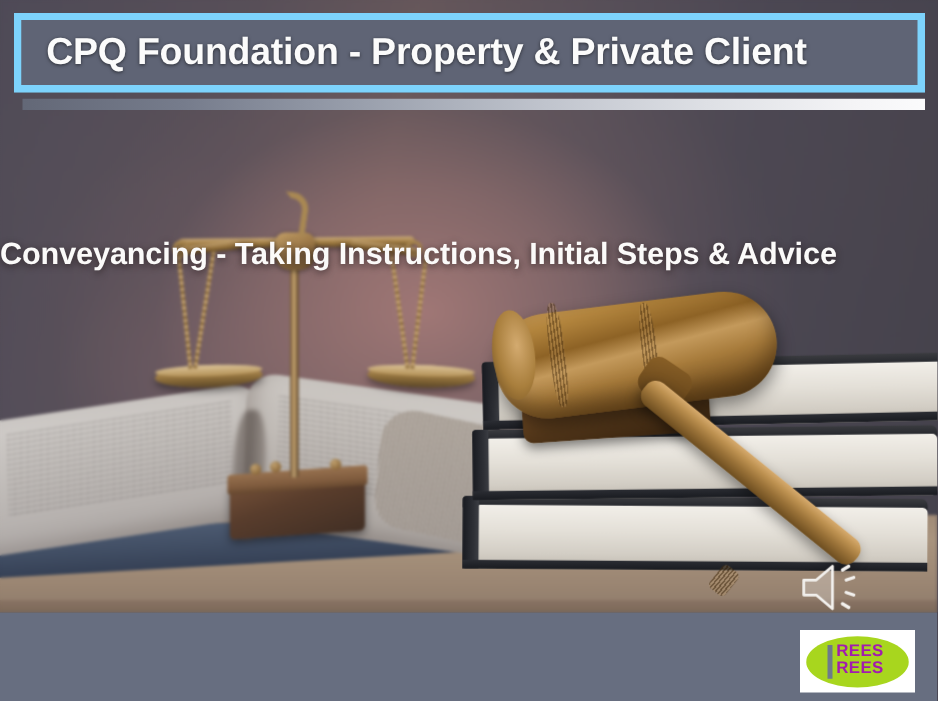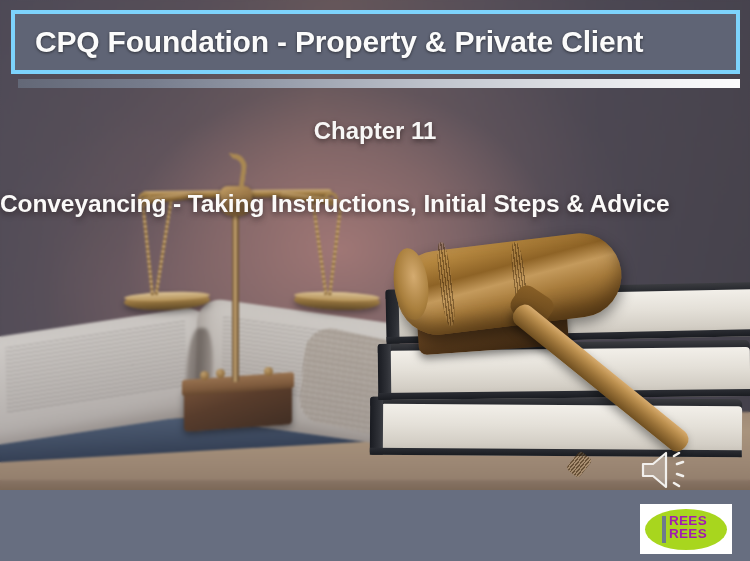--- a/index.html
+++ b/index.html
@@ -252,21 +252,21 @@
     position:absolute; inset:0;
     background:linear-gradient(180deg, rgba(74,70,84,0.22) 0%, rgba(92,78,86,0.10) 30%, rgba(74,72,86,0.14) 70%, rgba(74,72,86,0.26) 100%);
     pointer-events:none;
   }
   .photo-soft { position:absolute; inset:0; backdrop-filter:blur(1.1px); pointer-events:none; }
 
   
   .title-panel {
     position:absolute; left:11px; top:10px; width:729px; height:64px;
     background:#5f6475;
-    border:4px solid #7dd3fc;
+    border:6px solid #7dd3fc;
     display:flex; align-items:center; justify-content:flex-start;
     padding-left:20px;
     z-index:20;
   }
   .title-text {
     color:#fbfbfb;
     font-size:30px;
     font-weight:bold;
     letter-spacing:-0.2px;
     text-shadow:0 1px 3px rgba(0,0,0,0.55);
@@ -424,21 +424,20 @@
     <div class="photo-tone"></div>
     <div class="photo-soft"></div>
   </div>
 
   <div class="title-panel">
     <div class="title-text">CPQ Foundation - Property &amp; Private Client</div>
   </div>
 
   <div class="divider"></div>
 
-  <div class="chapter-label">Chapter 11</div>
 
   <div class="chapter-subtitle">Conveyancing - Taking Instructions, Initial Steps &amp; Advice</div>
 
   <div class="speaker-icon">
     <svg width="56" height="44" viewBox="0 0 56 44" fill="none">
       <path d="M4 16 L14 16 L27 5 L27 39 L14 28 L4 28 Z" fill="rgba(235,233,230,0.30)" stroke="#f2f0ed" stroke-width="2.2" stroke-linejoin="round"></path>
       <g stroke="#f2f0ed" stroke-width="2.6" stroke-linecap="round" fill="none">
         <line x1="35" y1="8" x2="40" y2="5"></line>
         <line x1="38" y1="16" x2="44" y2="14"></line>
         <line x1="38" y1="26" x2="44" y2="28"></line>

